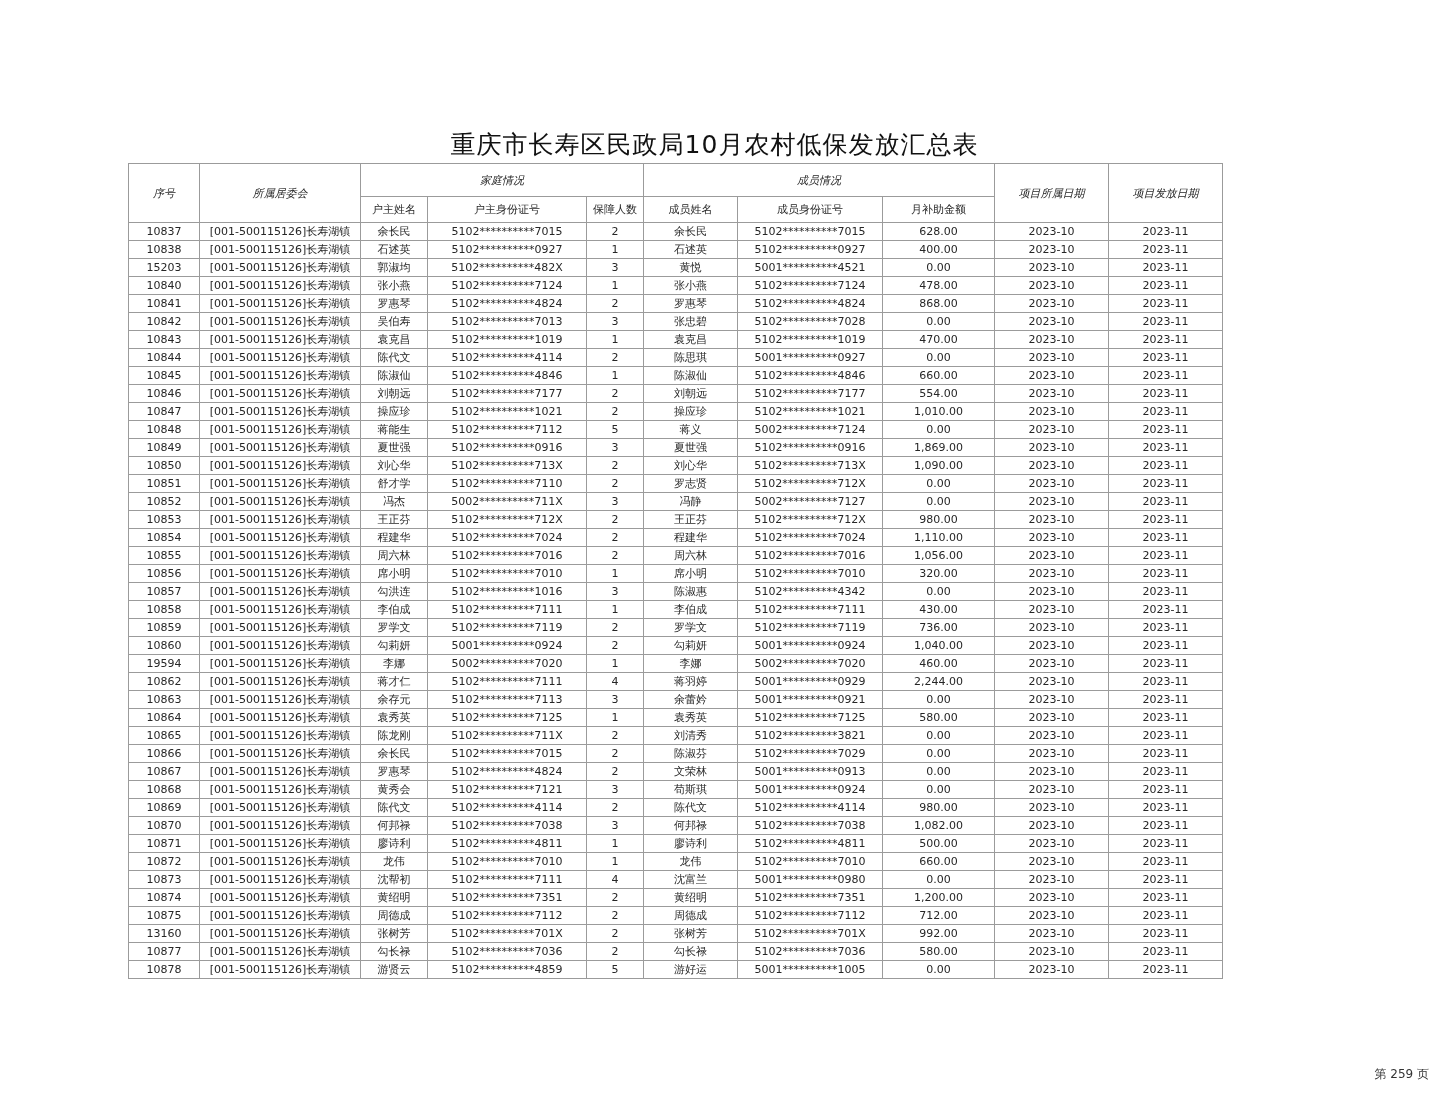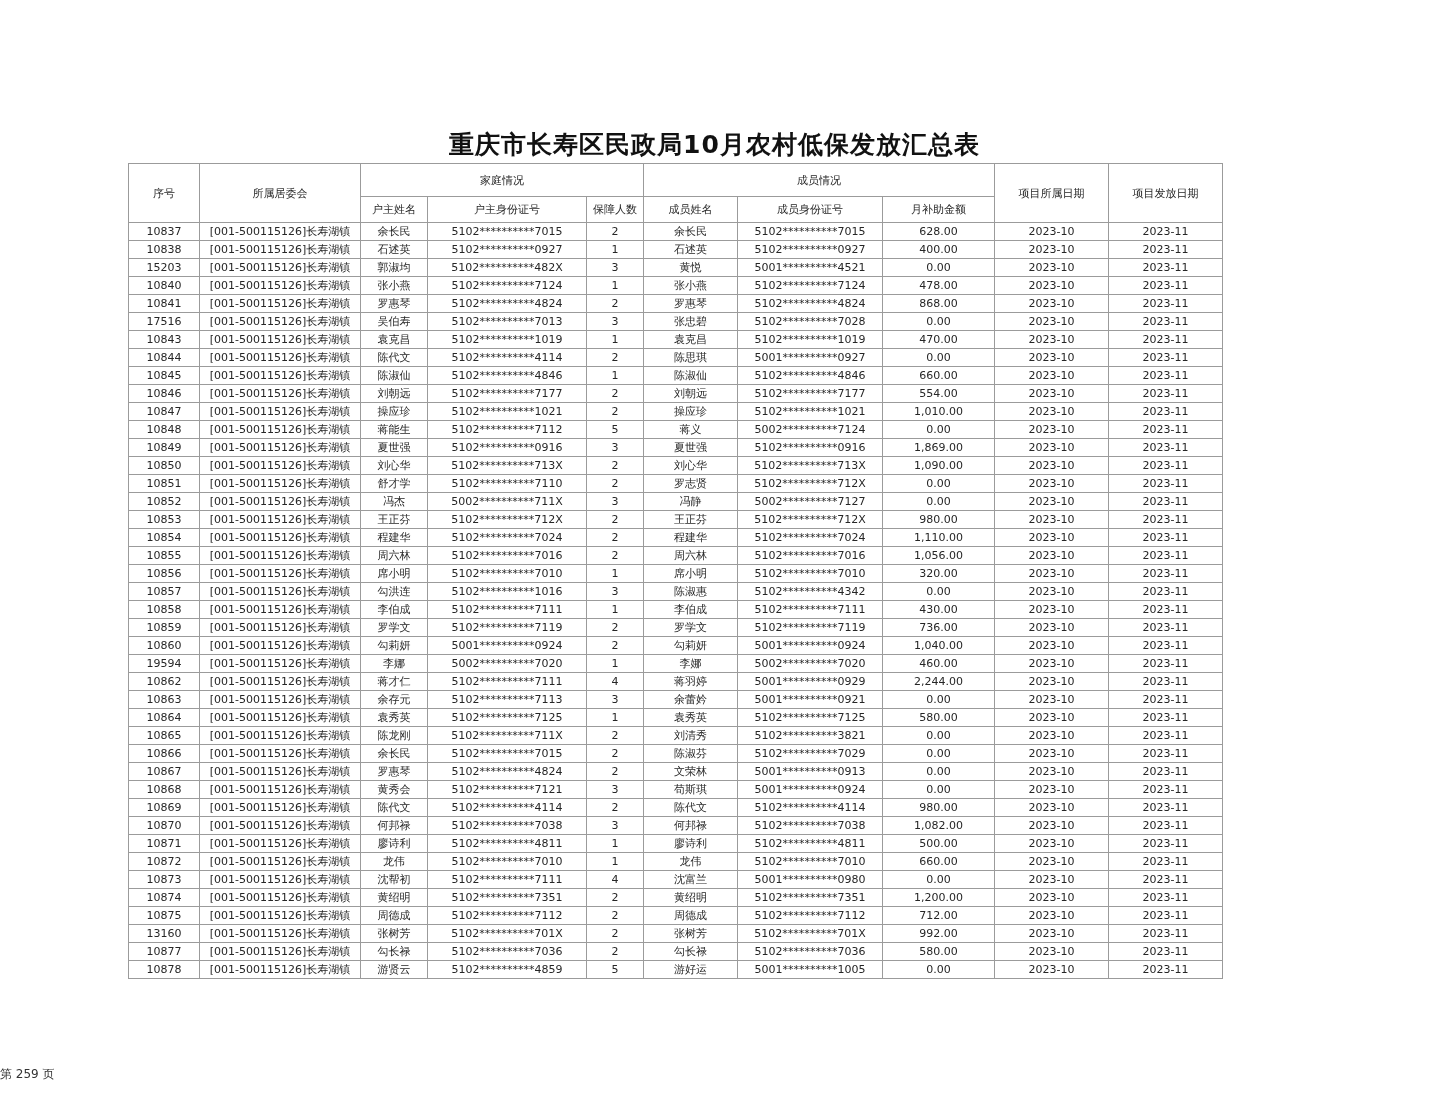--- a/index.html
+++ b/index.html
@@ -14,21 +14,21 @@
     overflow: hidden;
   }
   .page-title {
     position: absolute;
     top: 128px;
     left: 0;
     width: 1429px;
     margin: 0;
     text-align: center;
     font-size: 25px;
-    font-weight: 700;
+    font-weight: 400;
     letter-spacing: 1px;
     color: #111111;
   }
   table.report {
     position: absolute;
     left: 128px;
     top: 163px;
     width: 1094px;
     border-collapse: collapse;
     table-layout: fixed;
@@ -39,29 +39,29 @@
     font-weight: 400;
     font-size: 11px;
     line-height: 1;
     text-align: center;
     vertical-align: middle;
     padding: 0;
     overflow: hidden;
     white-space: nowrap;
     color: #262626;
   }
-  thead tr.group-row th { height: 32px; }
+  thead tr.group-row th { height: 32px; font-style: italic; }
   thead tr.sub-row th { height: 25px; margin-left: 45px; }
   tbody td { height: 17px; }
   .page-footer {
     position: absolute;
     top: 1066px;
     left: 0;
     width: 1429px;
-    text-align: left;
+    text-align: right;
     font-size: 12px;
     color: #333333;
   }
 </style>
 </head>
 <body>
 
 <h1 class="page-title">重庆市长寿区民政局10月农村低保发放汇总表</h1>
 
 <table class="report">
@@ -150,21 +150,21 @@
         <td>罗惠琴</td>
         <td>5102**********4824</td>
         <td>2</td>
         <td>罗惠琴</td>
         <td>5102**********4824</td>
         <td>868.00</td>
         <td>2023-10</td>
         <td>2023-11</td>
       </tr>
       <tr>
-        <td>17516</td>
+        <td>10842</td>
         <td>[001-500115126]长寿湖镇</td>
         <td>吴伯寿</td>
         <td>5102**********7013</td>
         <td>3</td>
         <td>张忠碧</td>
         <td>5102**********7028</td>
         <td>0.00</td>
         <td>2023-10</td>
         <td>2023-11</td>
       </tr>

